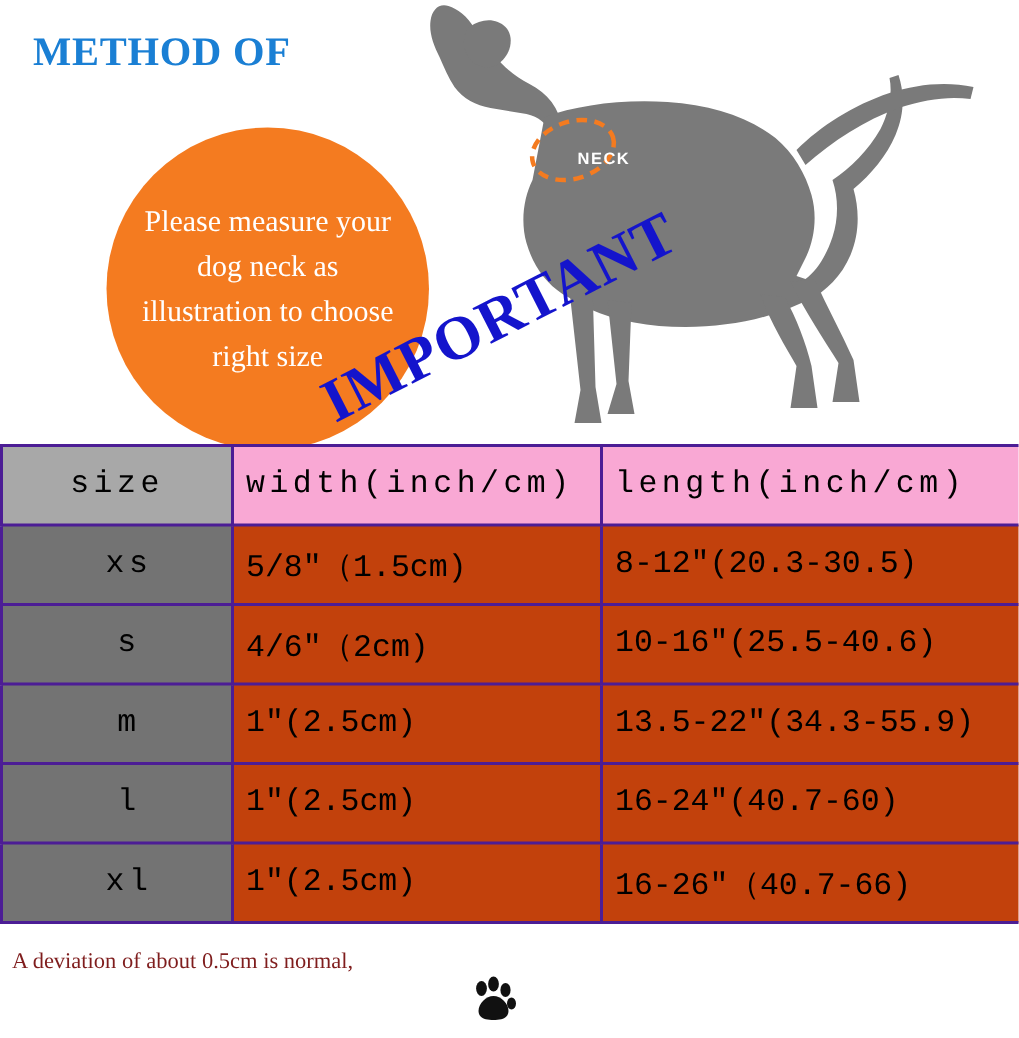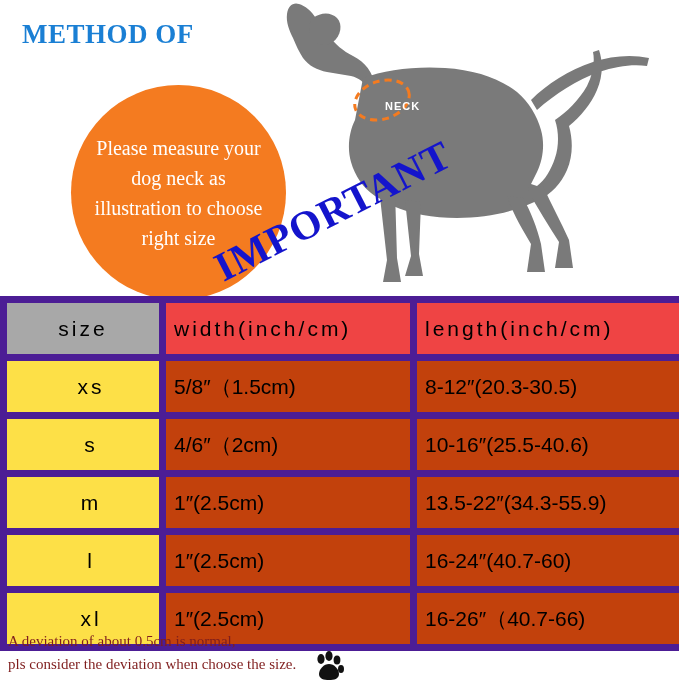--- a/index.html
+++ b/index.html
@@ -96,50 +96,50 @@
   
   #size-table {
     position: absolute;
     left: 0;
     top: 296px;
     width: 679px;
     border-collapse: collapse;
     table-layout: fixed;
   }
   #size-table td, #size-table th {
-    border: 7px solid #4c1d95;
-    font-family: Liberation Sans, sans-serif;
+    border: 2px solid #4c1d95;
+    font-family: Liberation Mono, monospace;
     font-size: 21px;
     font-weight: normal;
     height: 51px;
     padding: 0 8px;
     color: #000000;
     text-align: left;
   }
   #size-table .col-size {
     width: 136px;
     text-align: center;
     background: #c9c9c9;
   }
   #size-table .col-width { width: 228px; }
   #size-table .col-length { width: 313px; }
 
   #size-table thead td {
-    background: #ef4444;
+    background: #f9a8d4;
     letter-spacing: 3px;
   }
   #size-table thead td.col-size {
     background: #a8a8a8;
     letter-spacing: 3px;
   }
   #size-table tbody td {
     background: #c2410c;
   }
   #size-table tbody td.col-size {
-    background: #fde047;
+    background: #737373;
     letter-spacing: 3px;
     padding-left: 24px;
   }
 
   
   #footnote {
     position: absolute;
     left: 8px;
     top: 630px;
     width: 660px;
@@ -247,21 +247,20 @@
     <tr>
       <td class="col-size">xl</td>
       <td class="col-width">1″(2.5cm)</td>
       <td class="col-length">16-26″（40.7-66)</td>
     </tr>
   </tbody>
 </table>
 
 <div id="footnote">
   <span>A deviation of about 0.5cm is normal,</span><br>
-  <span>pls consider the deviation when choose the size.</span>
 </div>
 
 <svg id="paw-icon" viewBox="0 0 30 32" xmlns="http://www.w3.org/2000/svg">
   <g fill="#111111">
     <ellipse cx="7" cy="9" rx="3.6" ry="5"></ellipse>
     <ellipse cx="15" cy="6" rx="3.6" ry="5"></ellipse>
     <ellipse cx="23" cy="10" rx="3.4" ry="4.6"></ellipse>
     <ellipse cx="27" cy="19" rx="3" ry="4"></ellipse>
     <path d="M15 14 C20 14 25 19 25 24 C25 29 20 30 15 30 C10 30 5 29 5 24 C5 19 10 14 15 14 Z"></path>
   </g>

